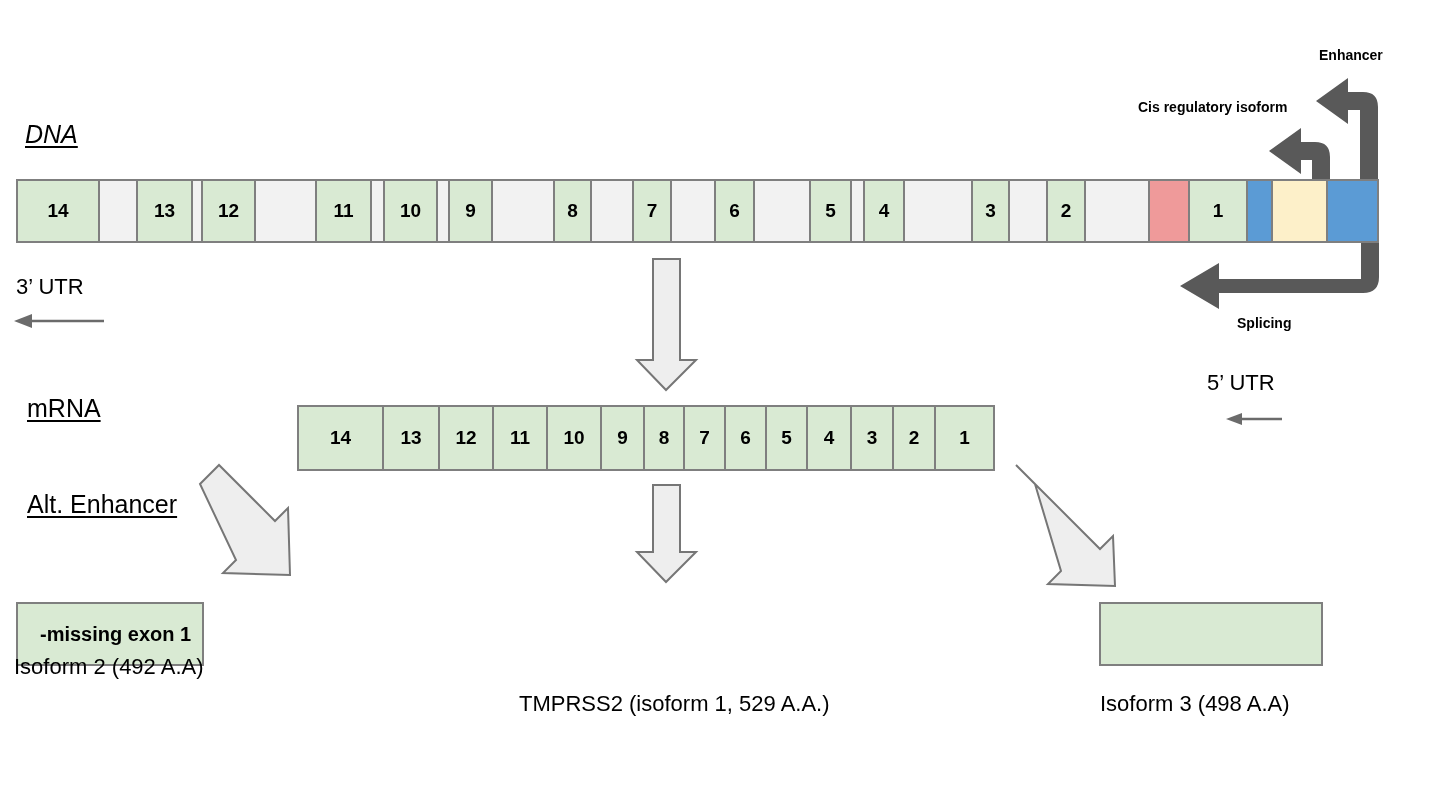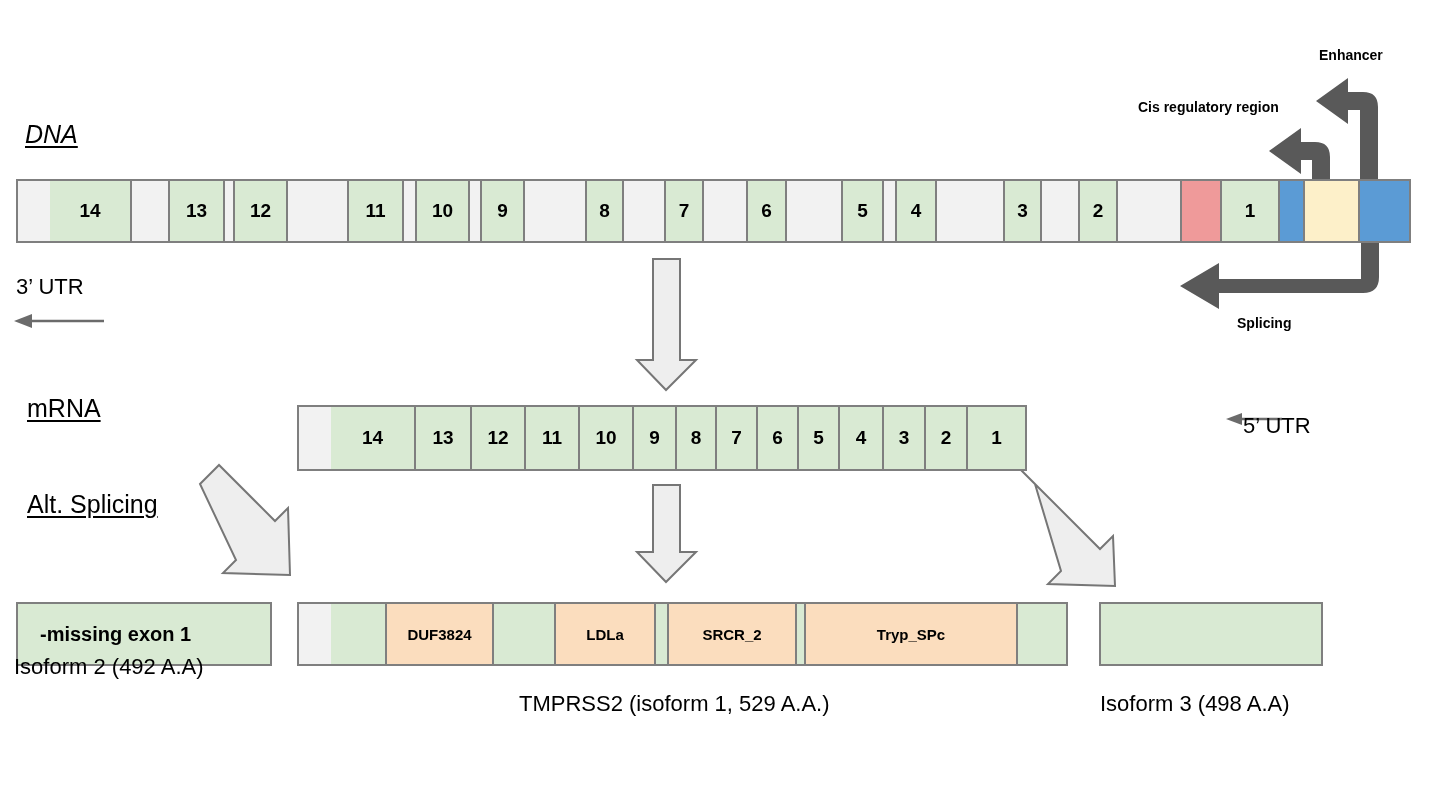--- a/index.html
+++ b/index.html
@@ -41,21 +41,20 @@
     white-space: nowrap;
   }
 
   
   .track {
     position: absolute;
     display: flex;
     box-sizing: border-box;
     border: 2px solid #7f7f7f;
     background: #f2f2f2;
-    padding-left: 32px;
   }
   .seg {
     box-sizing: border-box;
     display: flex;
     align-items: center;
     justify-content: center;
     font-size: 19px;
     font-weight: bold;
     color: #000000;
     border-right: 2px solid #7f7f7f;
@@ -159,31 +158,31 @@
 
     <path class="blockarrow" d="M 653,485 L 680,485 L 680,552 L 696,552 L 666,582 L 637,552 L 653,552 Z"></path>
 
     <path class="blockarrow" d="M 1035,484 L 1016,465 L 1100,549 L 1113,536 L 1115,586 L 1048,584 L 1061,571 Z"></path>
   </svg>
 
   <div class="section-label" style="left:25px; top:120px;font-style:italic;">DNA</div>
 
   <div class="section-label" style="left:27px; top:394px;">mRNA</div>
 
-  <div class="section-label" style="left:27px; top:490px;">Alt. Splicing</div>
+  <div class="section-label" style="left:27px; top:490px;">Alt. Enhancer</div>
 
   <div class="bold-label" style="left:1319px; top:47px;">Enhancer</div>
 
-  <div class="bold-label" style="left:1138px; top:99px;">Cis regulatory region</div>
+  <div class="bold-label" style="left:1138px; top:99px;">Cis regulatory isoform</div>
 
   <div class="bold-label" style="left:1237px; top:315px;">Splicing</div>
 
   <div class="plain-label" style="left:16px; top:274px;">3’ UTR</div>
 
-  <div class="plain-label" style="left:1243px; top:370px;margin-top:43px;">5’  UTR</div>
+  <div class="plain-label" style="left:1207px; top:370px;">5’  UTR</div>
 
   <div class="track" id="dna-track" style="left:16px; top:179px; height:64px;">
       <div class="seg exon" style="width: 82px;">14</div>
       <div class="seg intron" style="width: 38px;"></div>
       <div class="seg exon" style="width: 55px;">13</div>
       <div class="seg intron" style="width: 10px;"></div>
       <div class="seg exon" style="width: 53px;">12</div>
       <div class="seg intron" style="width: 61px;"></div>
       <div class="seg exon" style="width: 55px;">11</div>
       <div class="seg intron" style="width: 13px;"></div>
@@ -222,33 +221,22 @@
       <div class="mrna-seg" style="width: 40px;">8</div>
       <div class="mrna-seg" style="width: 41px;">7</div>
       <div class="mrna-seg" style="width: 41px;">6</div>
       <div class="mrna-seg" style="width: 41px;">5</div>
       <div class="mrna-seg" style="width: 44px;">4</div>
       <div class="mrna-seg" style="width: 42px;">3</div>
       <div class="mrna-seg" style="width: 42px;">2</div>
       <div class="mrna-seg" style="width: 57px;">1</div>
     </div>
 
-  <div class="track" id="protein-track" style="left:297px; top:602px; height:64px;">
-      <div class="prot-seg linker" style="width: 56px;"></div>
-      <div class="prot-seg domain" style="width: 107px;">DUF3824</div>
-      <div class="prot-seg linker" style="width: 62px;"></div>
-      <div class="prot-seg domain" style="width: 100px;">LDLa</div>
-      <div class="prot-seg linker" style="width: 13px;"></div>
-      <div class="prot-seg domain" style="width: 128px;">SRCR_2</div>
-      <div class="prot-seg linker" style="width: 9px;"></div>
-      <div class="prot-seg domain" style="width: 212px;">Tryp_SPc</div>
-      <div class="prot-seg linker" style="width: 48px;"></div>
-    </div>
-
-  <div class="iso-box" style="left:16px; top:602px; width:256px; height:64px;">
+
+  <div class="iso-box" style="left:16px; top:602px; width:188px; height:64px;">
     <span class="iso-text">-missing exon 1</span>
   </div>
 
   <div class="iso-box" style="left:1099px; top:602px; width:224px; height:64px;">
     <span class="iso-text"></span>
   </div>
 
   <div class="plain-label" style="left:14px; top:654px;">Isoform 2 (492 A.A)</div>
 
   <div class="plain-label" style="left:519px; top:691px;">TMPRSS2 (isoform 1, 529 A.A.)</div>

